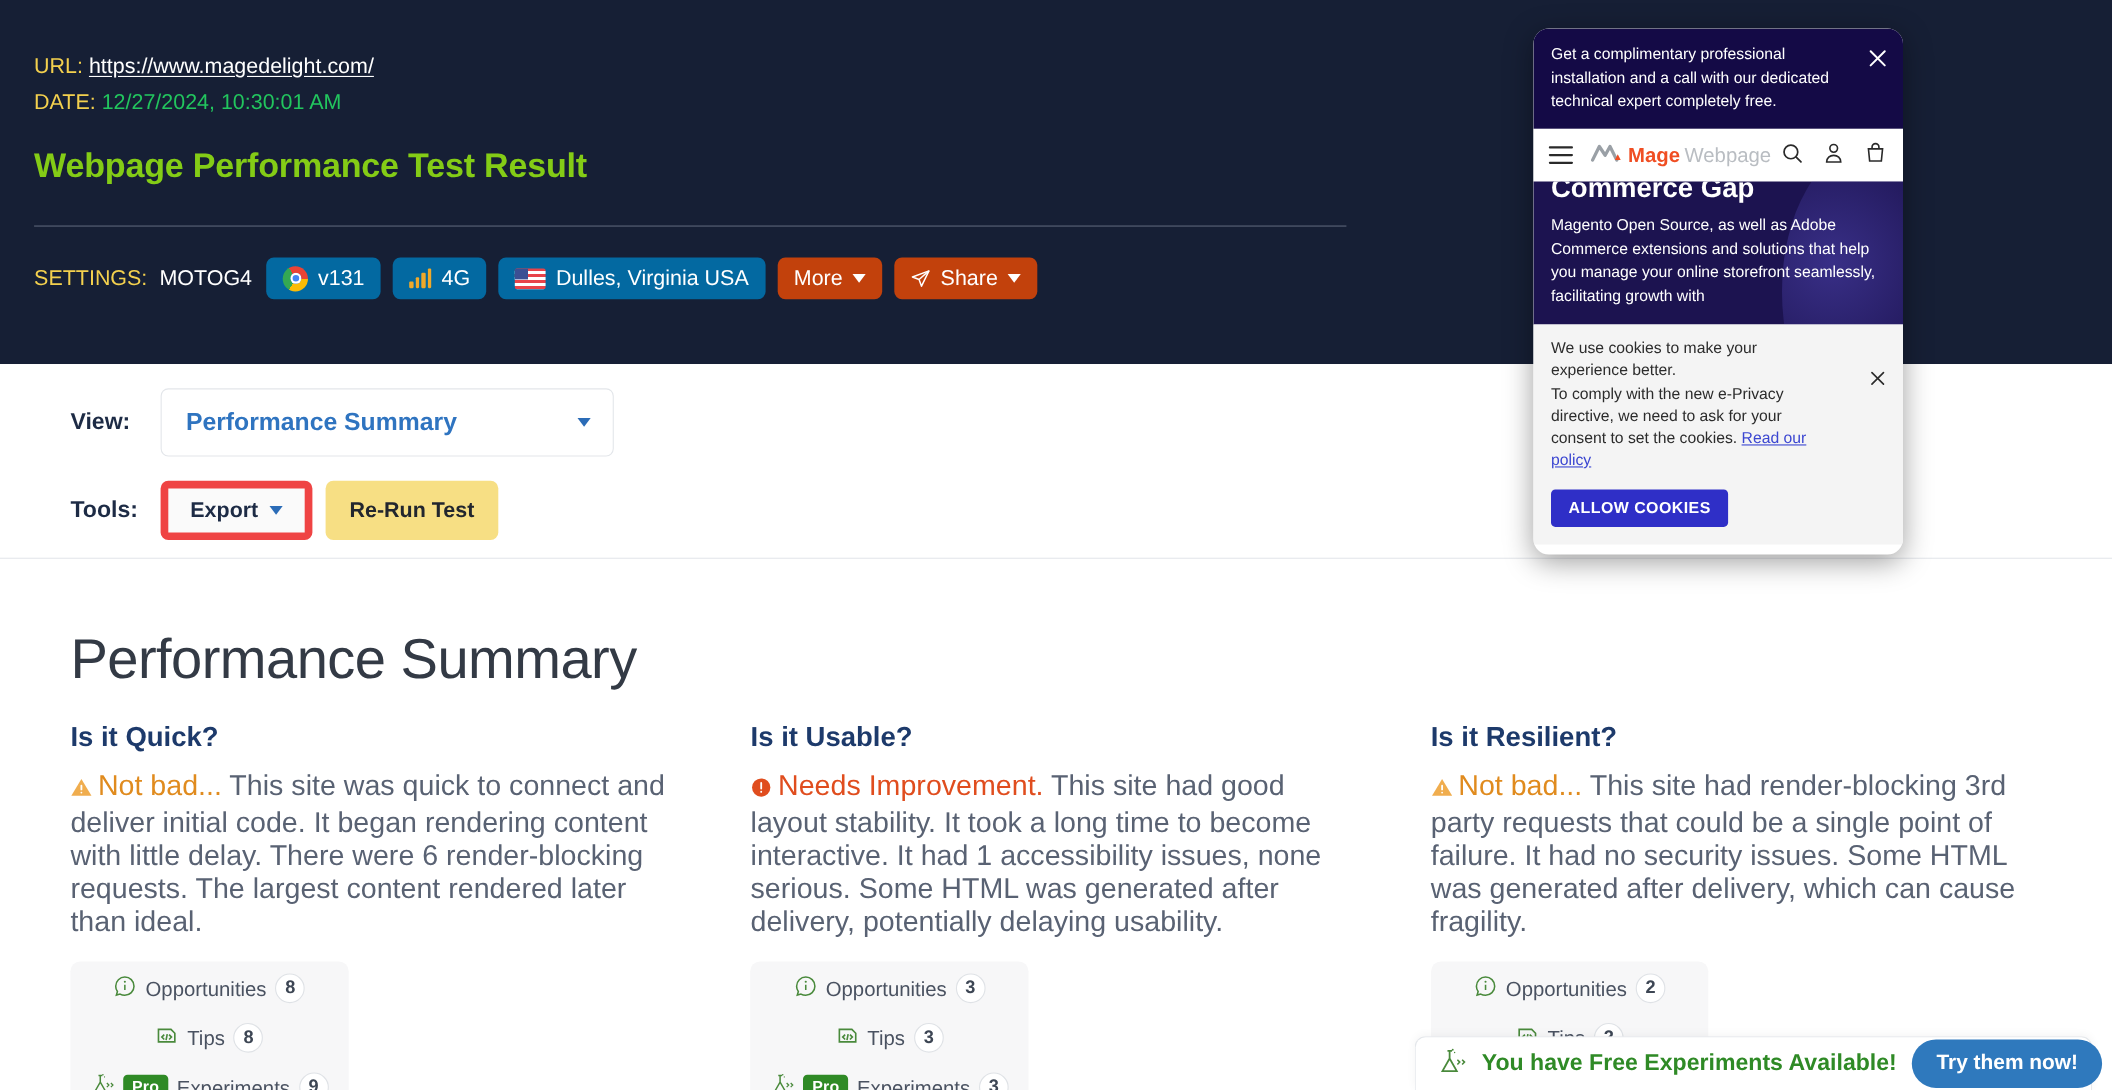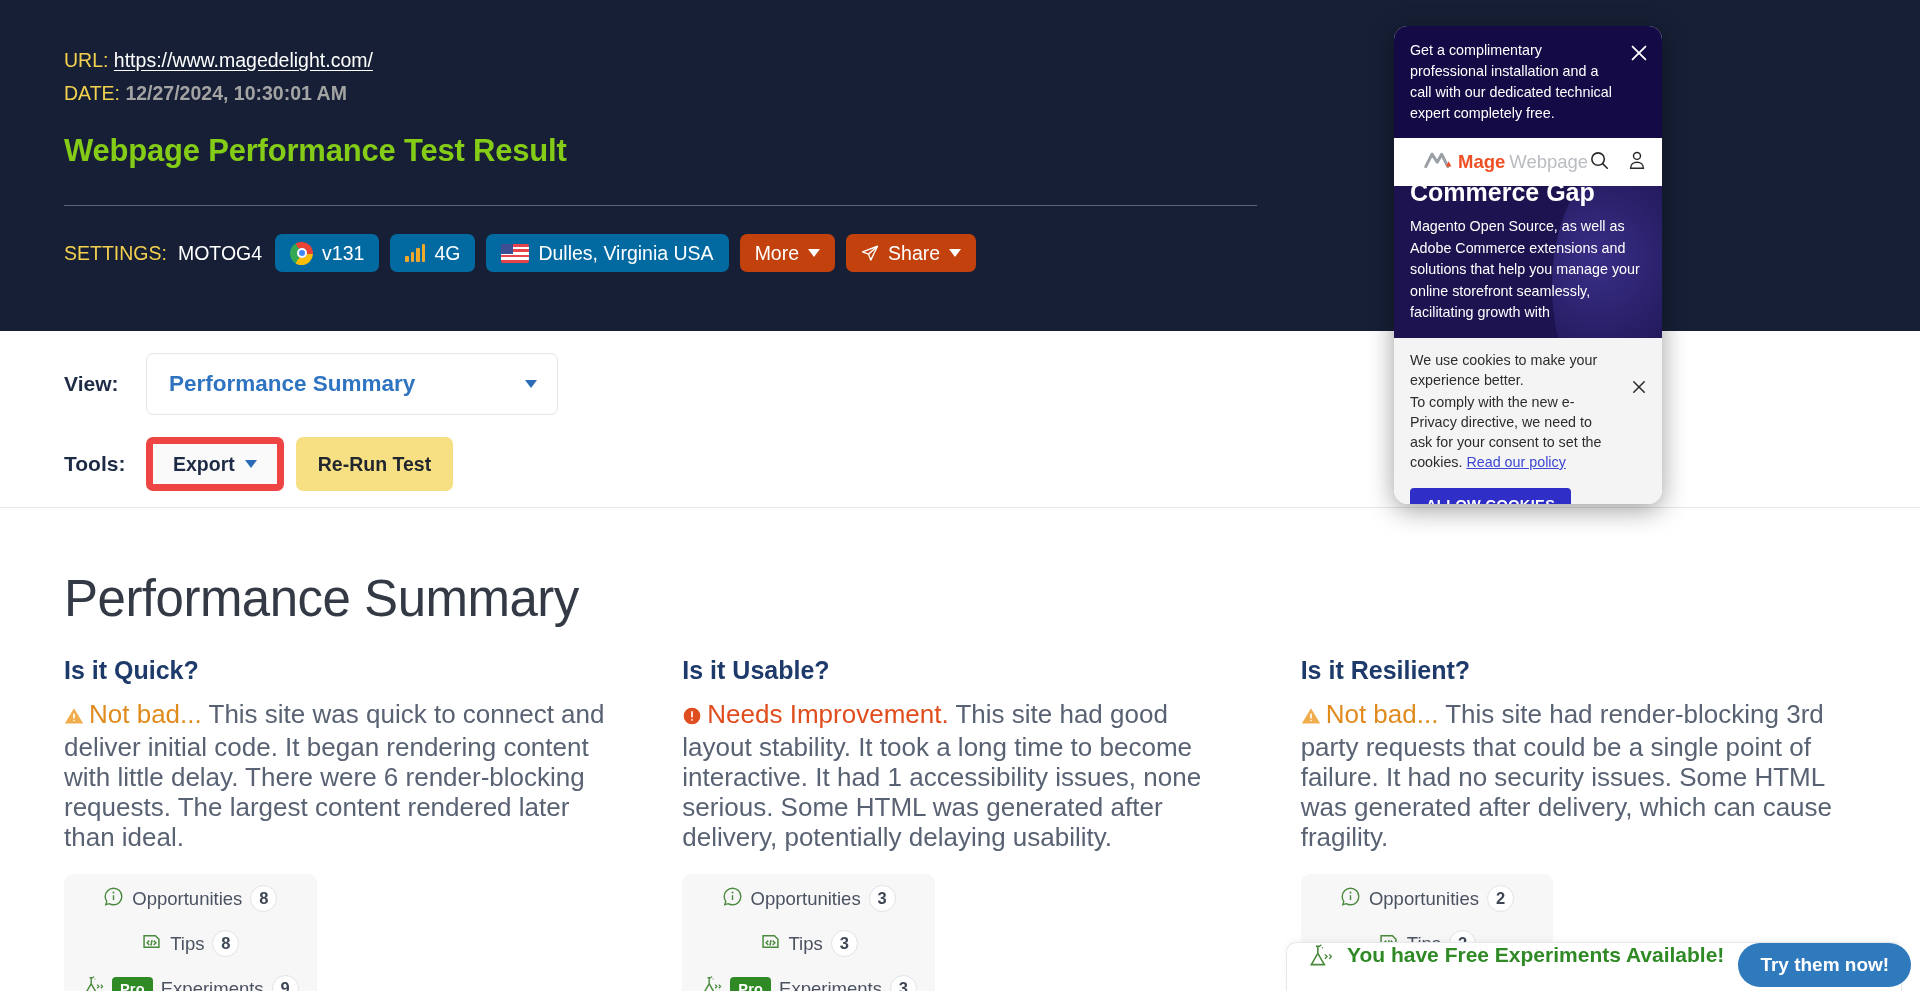--- a/index.html
+++ b/index.html
@@ -10,29 +10,29 @@
     overflow: hidden;
   }
 
   
   .header {
     position: absolute; left: 0; top: 0;
     width: 1920px; height: 331px;
     background: #161f35;
     color: #ffffff;
   }
-  .header-inner { padding: 46px 0 0 64px; }
+  .header-inner { padding: 46px 0 0 31px; }
 
   .meta-line { font-size: 19.5px; line-height: 28px; color: #ffffff; white-space: nowrap; }
   .meta-label { color: #f3d04e; }
   .meta-url {
     color: #ffffff; text-decoration: underline;
     text-underline-offset: 3px;
   }
-  .meta-date-val { color: #a3a3a3; font-weight: bold; }
+  .meta-date-val { color: #22c55e; }
   .meta-line.date { margin-top: 5px; }
 
   .page-title {
     margin-top: 26px;
     font-size: 31px; font-weight: bold;
     letter-spacing: -0.2px;
     color: #84cc16;
   }
 
   .hr-dark {
@@ -164,35 +164,35 @@
   .hr-light { margin: 36px 0 0 64px; width: 1792px; height: 1px; background: #e1e4e8; }
 
   
   .free-banner {
     position: absolute; left: 1286px; top: 942px;
     width: 616px; height: 49px;
     background: #ffffff;
     border: 1px solid #e4e7eb;
     border-bottom: none;
     border-radius: 10px 10px 0 0;
-    display: flex; align-items: flex-start; gap: 14px;
+    display: flex; align-items: center; gap: 14px;
     padding: 0 10px 0 20px;
     box-shadow: 0 -2px 8px rgba(0,0,0,0.04);
   }
   .free-text { font-size: 21px; font-weight: bold; color: #2f8a26; white-space: nowrap; }
   .btn-try {
     height: 44px; padding: 0 22px; border: none; border-radius: 22px;
     background: #2f79bd; color: #ffffff; font-size: 19px; font-weight: bold;
     cursor: pointer; white-space: nowrap;
   }
 
   
   .preview {
     position: absolute; left: 1394px; top: 26px;
-    width: 268px; height: 478px;
+    width: 336px; height: 478px;
     background: #ffffff;
     border-radius: 14px;
     box-shadow: 0 6px 26px rgba(0,0,0,0.38);
     overflow: hidden;
   }
   .pv-promo {
     background: #140a46; color: #ffffff;
     padding: 14px 44px 14px 16px;
     font-size: 14.3px; line-height: 21px;
     position: relative;

